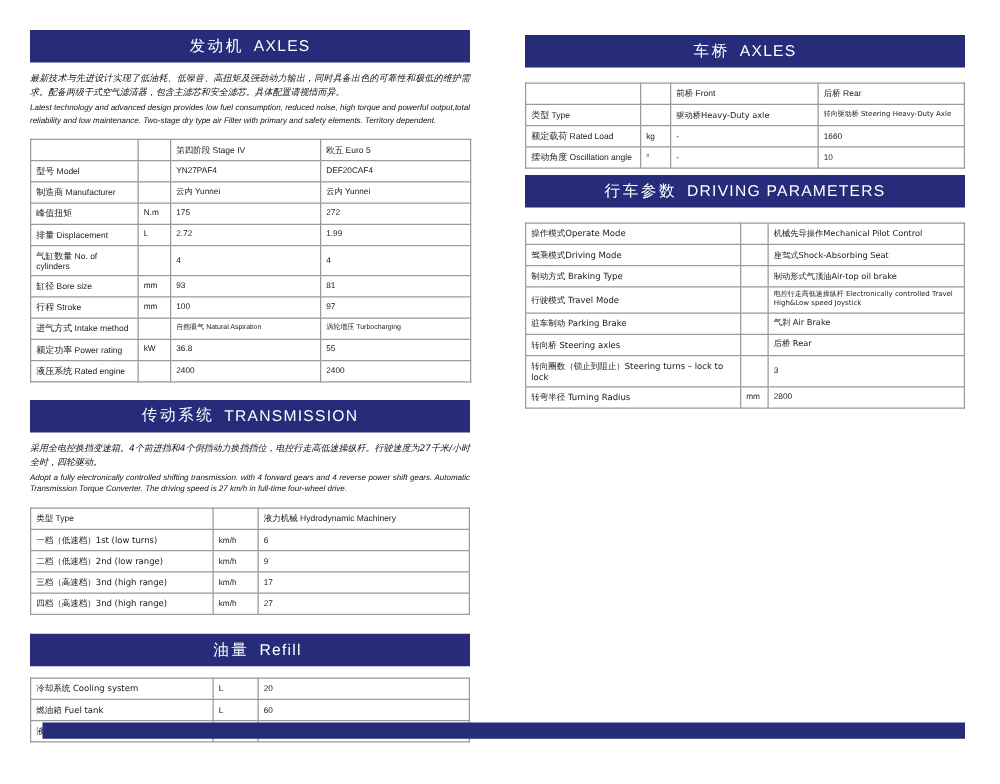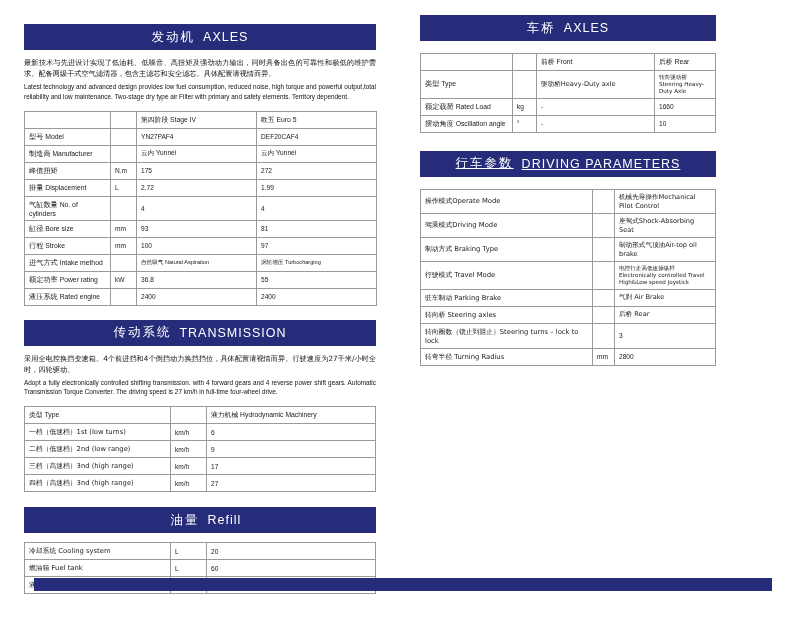--- a/index.html
+++ b/index.html
@@ -6,40 +6,41 @@
   body{
     width:800px;height:627px;
     background:#ffffff;
     font-family:"Liberation Sans", sans-serif;
     color:#1a1a1a;
     position:relative;
     overflow:hidden;
   }
   .page{position:relative;width:800px;height:627px;}
   .left-col{position:absolute;left:24px;top:24px;width:352px;}
-  .right-col{position:absolute;left:420px;top:15px;width:296px;}
+  .right-col{position:absolute;left:420px;top:28px;width:352px;}
 
   .band{
     background:#262b7a;
     color:#ffffff;
     height:26px;
     display:flex;
     align-items:center;
     justify-content:center;
     gap:8px;
   }
   .band .cn{font-size:12.5px;letter-spacing:2px;}
   .band .en{font-size:12.5px;letter-spacing:1px;}
 
   .para{
     margin-top:7px;
     font-size:6.4px;
     line-height:1.5;
     color:#111;
     text-align:justify;
+    font-style:italic;
   }
   .para .cn{font-size:7.2px;line-height:1.55;display:block;margin-bottom:3px;}
   .para .en{display:block;}
 
   table{
     border-collapse:collapse;
     width:100%;
     table-layout:fixed;
     margin-top:9px;
     font-size:6.6px;
@@ -160,21 +161,21 @@
           <td>2400</td>
         </tr>
       </tbody>
     </table>
 
     <div class="band" style="margin-top:14px;align-items:center;">
       <span class="cn">传动系统</span>
       <span class="en">TRANSMISSION</span>
     </div>
     <div class="para">
-      <span class="cn">采用全电控换挡变速箱。4个前进挡和4个倒挡动力换挡挡位，具体配置请视情而异。行驶速度为27千米/小时全时，四轮驱动。</span>
+      <span class="cn">采用全电控换挡变速箱。4个前进挡和4个倒挡动力换挡挡位，电控行走高低速操纵杆。行驶速度为27千米/小时全时，四轮驱动。</span>
       <span class="en">Adopt a fully electronically controlled shifting transmission. with 4 forward gears and 4 reverse power shift gears. Automatic Transmission Torque Converter. The driving speed is 27 km/h in full-time four-wheel drive.</span>
     </div>
 
     <table>
       <colgroup>
           <col style="width:146px">
           <col style="width:36px">
           <col>
         </colgroup>
       <tbody>
@@ -272,21 +273,21 @@
         </tr>
         <tr>
           <td class="lbl"><span class="cn">摆动角度</span> <span>Oscillation angle</span></td>
           <td class="unit">°</td>
           <td>-</td>
           <td>10</td>
         </tr>
       </tbody>
     </table>
 
-    <div class="band" style="margin-top:18px;text-decoration:underline;">
+    <div class="band" style="margin-top:5px;">
       <span class="cn">行车参数</span>
       <span class="en">DRIVING PARAMETERS</span>
     </div>
     <table style="margin-top:12px;">
       <colgroup>
           <col style="width:172px">
           <col style="width:22px">
           <col>
         </colgroup>
       <tbody>

